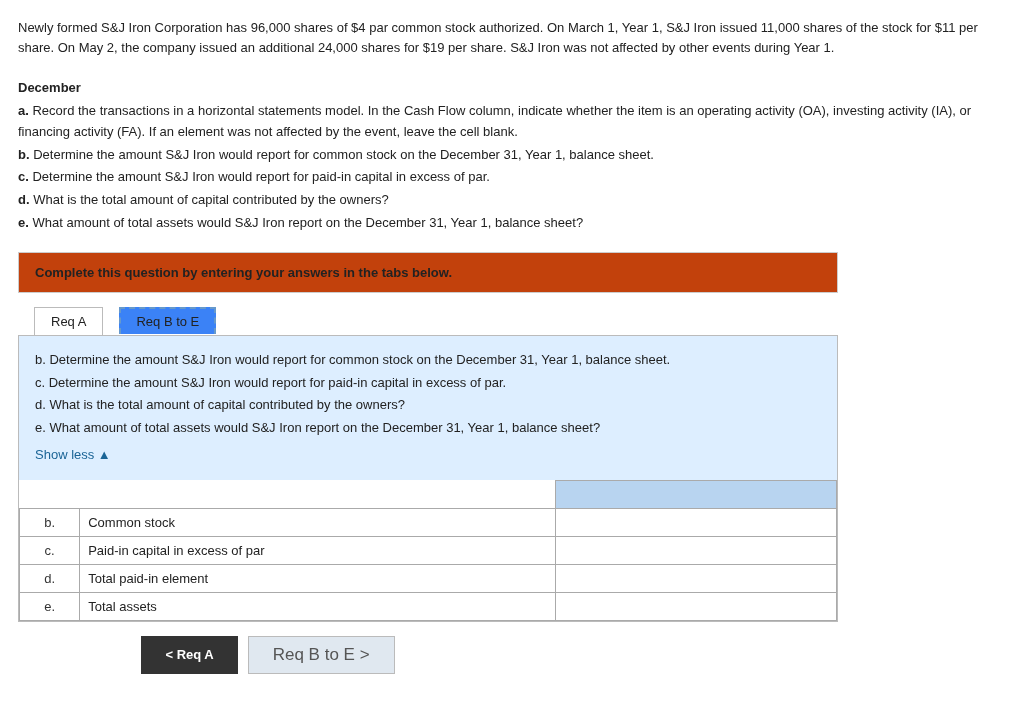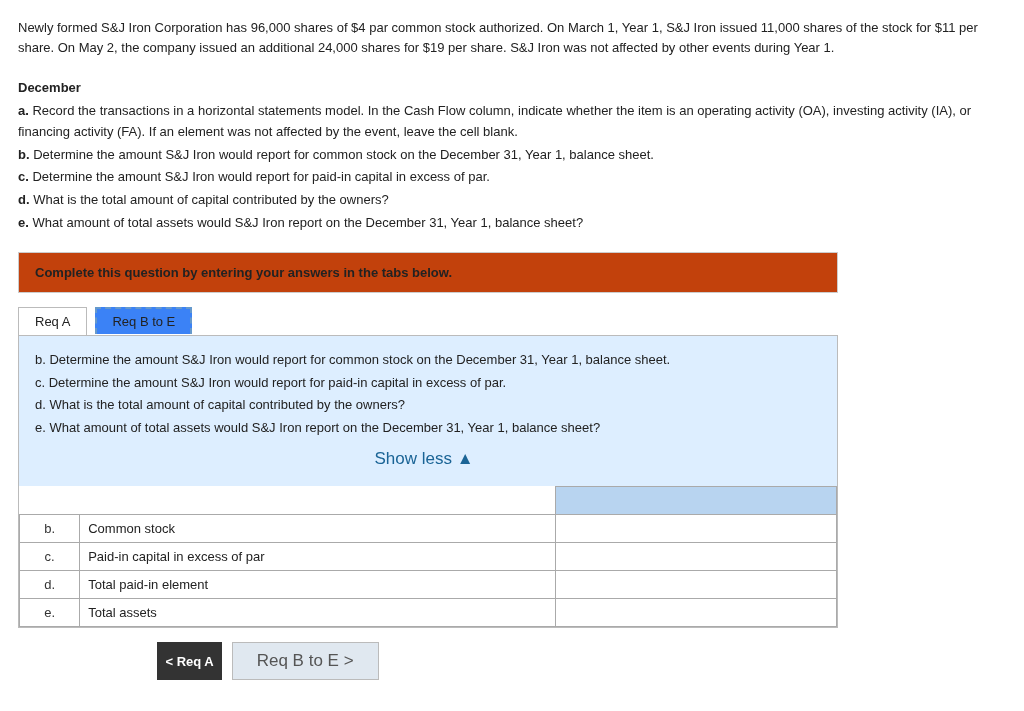--- a/index.html
+++ b/index.html
@@ -41,22 +41,22 @@
     .question-box-title {
       font-weight: bold;
       font-size: 13px;
     }
 
     .tabs-container {
       display: flex;
       flex-direction: row;
       align-items: flex-start;
       margin-top: 14px;
-      margin-left: 0;
-      gap: 8px;
+      margin-left: 16px;
+      gap: 16px;
     }
     .tab {
       padding: 6px 16px;
       border: 1px solid #bbb;
       background: #fff;
       cursor: pointer;
       font-size: 13px;
       border-bottom: none;
     }
     .tab.active {
@@ -73,23 +73,23 @@
     }
 
     .req-b-panel {
       background: #ddeeff;
       padding: 14px 16px 10px 16px;
       font-size: 13px;
       line-height: 1.6;
     }
     .req-b-panel p { margin-bottom: 2px; }
     .show-less {
-      text-align: center;
+      text-align: left;
       color: #1a6496;
-      font-size: 17px;
+      font-size: 13px;
       cursor: pointer;
       padding: 4px 8px 4px 0;
     }
 
     .answer-table {
       width: 100%;
       border-collapse: collapse;
       background: #fff;
       max-width: 820px;
     }
@@ -132,21 +132,21 @@
       gap: 10px;
       margin-top: 14px;
       justify-content: center;
       max-width: 500px;
       margin-left: 0;
     }
     .btn-dark {
       background: #333;
       color: #fff;
       border: none;
-      padding: 8px 8px;
+      padding: 8px 24px;
       font-size: 13px;
       cursor: pointer;
       font-weight: bold;
     }
     .btn-light {
       background: #e0e8f0;
       color: #555;
       border: 1px solid #bbb;
       padding: 8px 24px;
       font-size: 17px;

